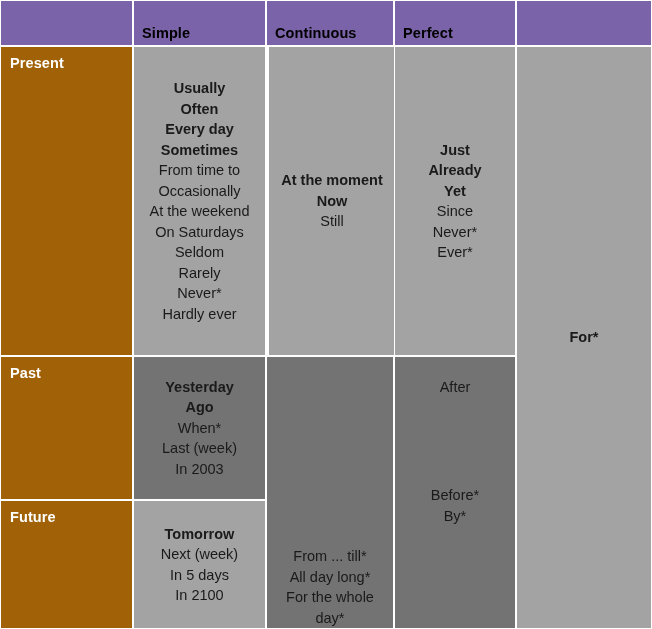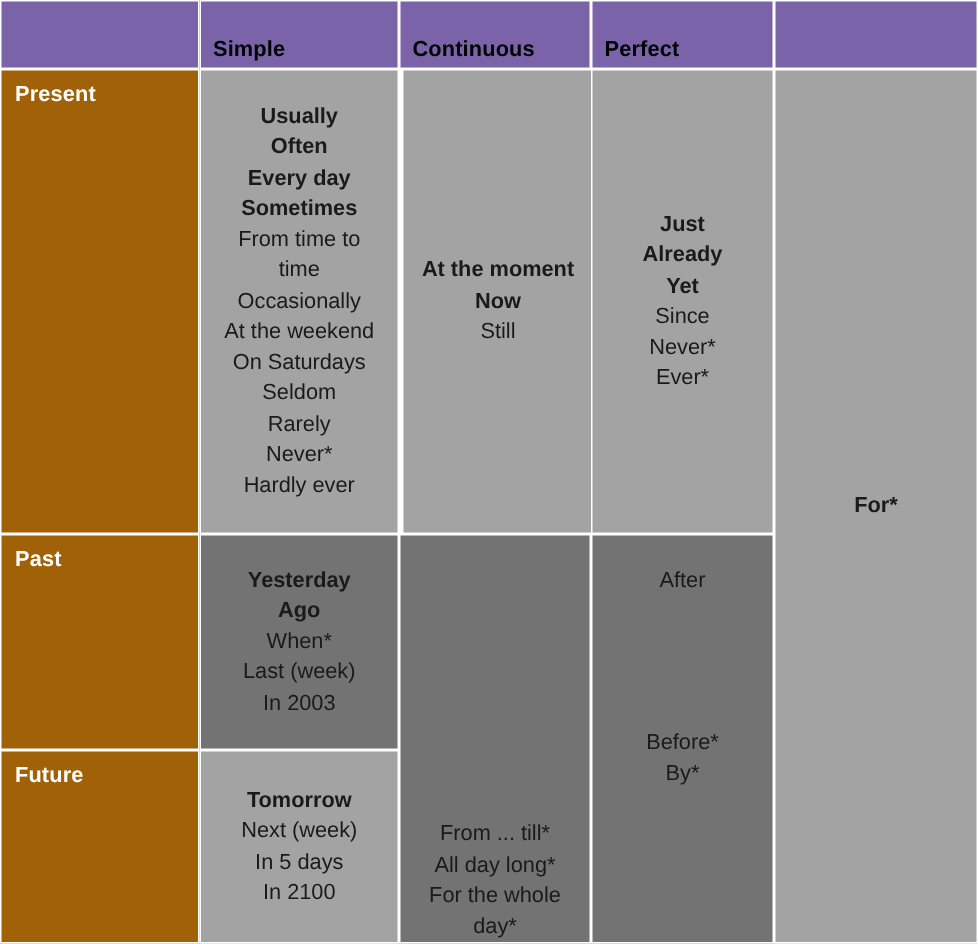--- a/index.html
+++ b/index.html
@@ -115,21 +115,20 @@
     <span>Future</span>
   </div>
 
   <div class="cell body-cell v-center shade-mid" style="left:133px; top:46px; width:133px; height:310px;">
     <div class="stack">
         <span class="ln b">Usually</span>
         <span class="ln b">Often</span>
         <span class="ln b">Every day</span>
         <span class="ln b">Sometimes</span>
         <span class="ln">From time to</span>
-        <span class="ln">time</span>
         <span class="ln">Occasionally</span>
         <span class="ln">At the weekend</span>
         <span class="ln">On Saturdays</span>
         <span class="ln">Seldom</span>
         <span class="ln">Rarely</span>
         <span class="ln">Never*</span>
         <span class="ln">Hardly ever</span>
       </div>
   </div>
 

